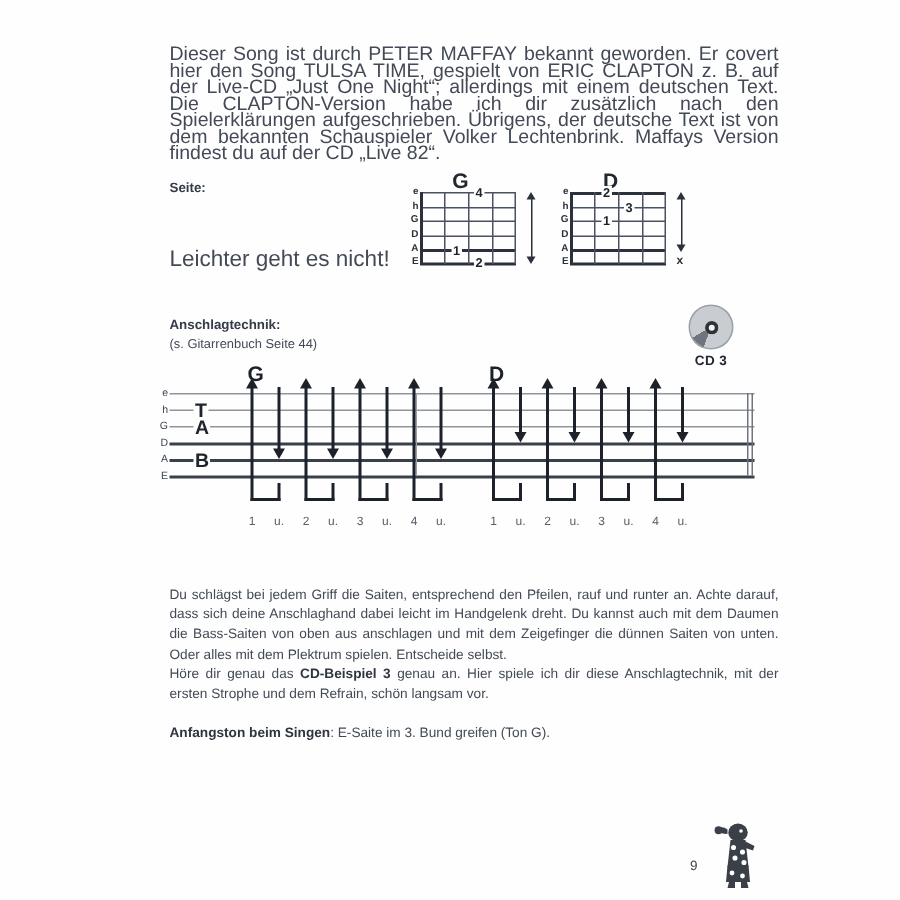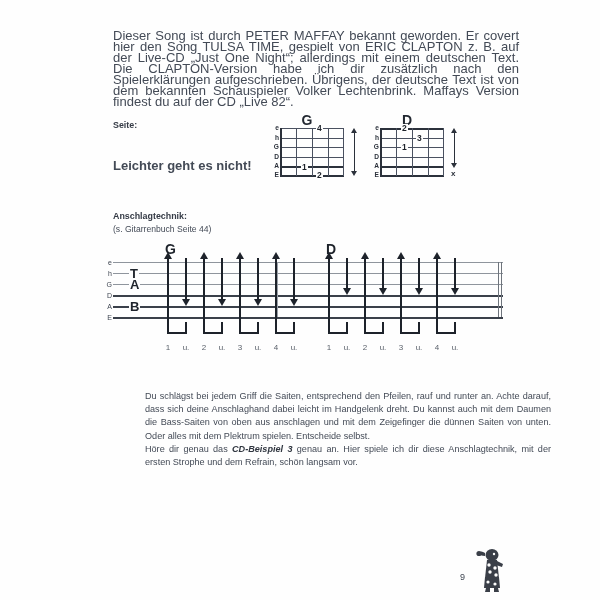--- a/index.html
+++ b/index.html
@@ -37,24 +37,23 @@
     position: absolute;
     left: 113px;
     top: 120px;
     font-size: 8.9px;
     font-weight: 700;
     color: #353b46;
   }
   .griffe-sub {
     position: absolute;
     left: 113px;
-    top: 158px;
-    font-size: 13px;
+    top: 164px;
+    font-size: 15px;
     color: #434a56;
-    font-weight: bold;
   }
 
   
   .chord {
     position: absolute;
     width: 78px;
   }
   .chord-name {
     position: absolute;
     top: -16px;
@@ -284,23 +283,22 @@
   
   .outro {
     position: absolute;
     left: 113px;
     top: 390px;
     width: 406px;
     font-size: 9.1px;
     line-height: 13.2px;
     text-align: justify;
     color: #434a56;
-    margin-left: 32px;
-  }
-  .outro b { font-weight: 700; color: #2f353f; font-style: italic; }
+  }
+  .outro b { font-weight: 700; color: #2f353f; }
   .outro .para2 { margin-top: 0; }
   .outro .para3 { margin-top: 13px; text-align: left; }
 
   
   .footer {
     position: absolute;
     left: 450px;
     top: 548px;
     width: 70px;
     height: 46px;
@@ -381,20 +379,24 @@
       <span class="cg-finger" style="left:36px; top:5.5px;">3</span>
       <span class="cg-finger" style="left:21px; top:15px;">1</span>
     </div>
     <div class="cg-arrow" style="left:86px; top:4px; height:32px;"></div>
     <div class="cg-x" style="left:83px; top:42px;">x</div>
   </div>
 
   <div class="ansch-label">Anschlagtechnik:</div>
   <div class="ansch-sub">(s. Gitarrenbuch Seite 44)</div>
 
+  <div class="cd-wrap">
+    <div class="cd-disc"></div>
+    <div class="cd-label">CD 3</div>
+  </div>
 
   <div class="tab">
 
     <div class="tab-line" style="top:0px;"></div>
     <div class="tab-line" style="top:11px;"></div>
     <div class="tab-line" style="top:22px;"></div>
     <div class="tab-line dark" style="top:33px;"></div>
     <div class="tab-line dark" style="top:44px;"></div>
     <div class="tab-line dark" style="top:55px;"></div>
 
@@ -476,20 +478,21 @@
     <span class="beat" style="left:263px; top:82px;">u.</span>
     <span class="beat" style="left:281px; top:82px;">3</span>
     <span class="beat" style="left:299px; top:82px;">u.</span>
     <span class="beat" style="left:317px; top:82px;">4</span>
     <span class="beat" style="left:335px; top:82px;">u.</span>
   </div>
 
   <div class="outro">
     <div>Du schlägst bei jedem Griff die Saiten, entsprechend den Pfeilen, rauf und runter an. Achte darauf, dass sich deine Anschlaghand dabei leicht im Handgelenk dreht. Du kannst auch mit dem Daumen die Bass-Saiten von oben aus anschlagen und mit dem Zeigefinger die dünnen Saiten von unten. Oder alles mit dem Plektrum spielen. Entscheide selbst.</div>
     <div class="para2"><span>Höre dir genau das </span><b>CD-Beispiel 3</b><span> genau an. Hier spiele ich dir diese Anschlagtechnik, mit der ersten Strophe und dem Refrain, schön langsam vor.</span></div>
+    <div class="para3"><b>Anfangston beim Singen</b><span>: E-Saite im 3. Bund greifen (Ton G).</span></div>
   </div>
 
   <div class="footer">
     <span class="page-num">9</span>
     <svg class="mascot" viewBox="0 0 30 44">
       <g fill="#3a3f48">
         <ellipse cx="16" cy="7" rx="6.5" ry="6"></ellipse>
         <path d="M9 5 Q5 2 2 5 Q4 8 9 8 Z"></path>
         <circle cx="3" cy="5.5" r="2.6"></circle>
         <path d="M11 12 L21 12 L23 30 L9 30 Z"></path>

